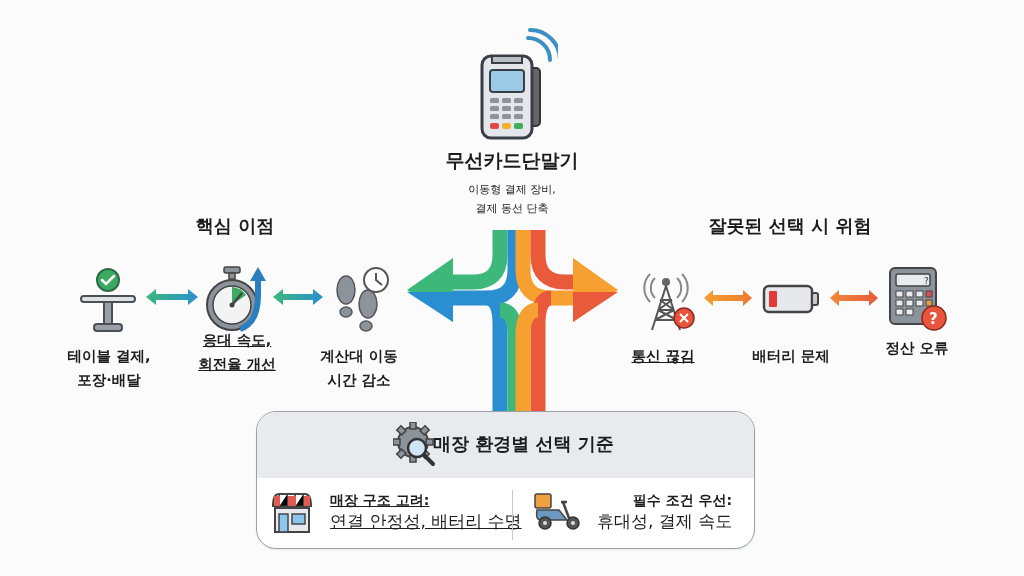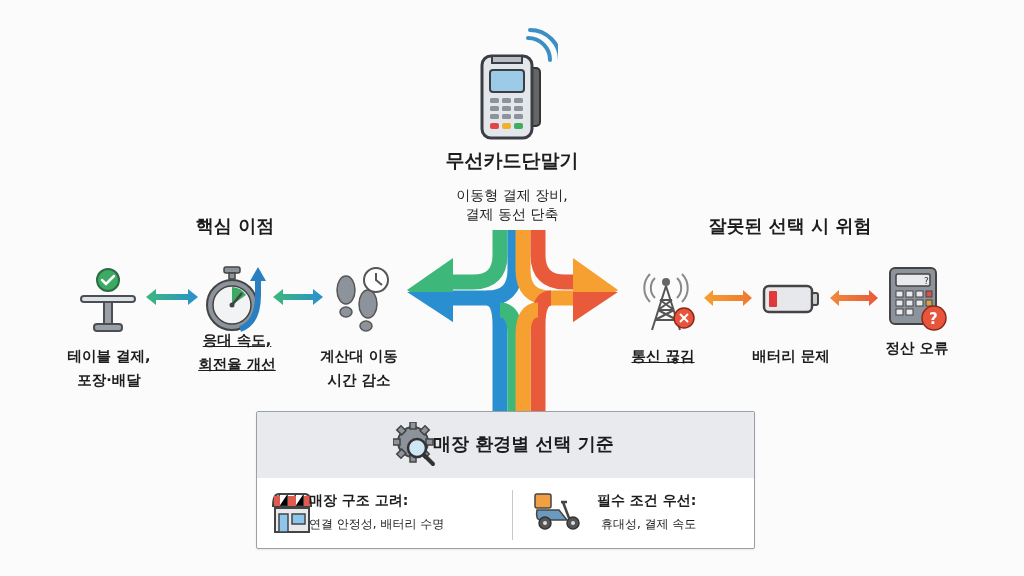--- a/index.html
+++ b/index.html
@@ -1,28 +1,28 @@
 <!DOCTYPE html>
 <html><head>
 <meta charset="utf-8">
 <style>
   html, body { margin:0; padding:0; }
   body { width:1024px; height:576px; background:#fbfbfb; position:relative; overflow:hidden;
          font-family:"DejaVu Sans", sans-serif; color:#1d1d1d; }
   .abs { position:absolute; }
   .title { font-weight:bold; font-size:18px; text-align:center; white-space:nowrap; }
   .label { font-weight:bold; font-size:14.5px; text-align:center; line-height:24px; white-space:pre-line; }
-  .sub { font-size:14px; text-align:center; line-height:19px; white-space:pre-line; color:#222;margin-top:6px; }
-  .panel { left:256px; top:411px; width:497px; height:136px; border:1.5px solid #9aa0a6; border-radius:2px;
+  .sub { font-size:11px; text-align:center; line-height:19px; white-space:pre-line; color:#222; }
+  .panel { left:256px; top:411px; width:497px; height:136px; border:1.5px solid #9aa0a6; border-radius:20px;
            background:#fff; overflow:hidden; box-shadow:0 1px 2px rgba(0,0,0,0.08); }
   .panel-head { position:absolute; left:0; top:0; right:0; height:66px; background:#e8eaee; }
   .panel-title { position:absolute; left:176px; top:20px; font-weight:bold; font-size:18px; white-space:nowrap; }
   .divider { position:absolute; left:255px; top:78px; width:1px; height:50px; background:#c8c8c8; }
   .crit-h { font-weight:bold; font-size:14px; white-space:nowrap; }
-  .crit-d { font-size:12px; white-space:nowrap; margin-top:6px; }
+  .crit-d { font-size:17px; white-space:nowrap; margin-top:0; }
 </style>
 </head>
 <body>
 
 <div class="abs" style="left:478px;top:24px;width:80px;height:120px;">
   <svg width="80" height="120" viewBox="0 0 80 120">
     <path d="M50 14 a22 22 0 0 1 22 22" stroke="#3b8fc4" stroke-width="4" fill="none" stroke-linecap="round"></path>
     <path d="M52 6 a30 30 0 0 1 30 30" stroke="#3b8fc4" stroke-width="4" fill="none" stroke-linecap="round"></path>
     <rect x="48" y="44" width="14" height="58" rx="4" fill="#666" stroke="#333" stroke-width="2"></rect>
     <rect x="4" y="32" width="50" height="82" rx="9" fill="#e3e6ea" stroke="#3a3f45" stroke-width="3"></rect>
@@ -230,21 +230,21 @@
       <path d="M2 16 h6.5 v-12 M8.5 16 h8 v-12 M16.5 16 h8 v-12 M24.5 16 h8 v-12" stroke="#444" stroke-width="1"></path>
       <g fill="#e05a50">
           <rect x="3" y="6" width="6" height="10"></rect>
           <rect x="17" y="6" width="8" height="10"></rect>
           <rect x="33" y="6" width="6" height="10"></rect>
         </g>
       <rect x="8" y="24" width="9" height="18" fill="#8cc6ea" stroke="#444" stroke-width="1.5"></rect>
       <rect x="21" y="24" width="13" height="10" fill="#8cc6ea" stroke="#444" stroke-width="1.5"></rect>
     </svg>
   </div>
-  <div class="abs" style="left:52px;top:80px;">
+  <div class="abs" style="left:73px;top:80px;text-decoration:underline;">
     <div class="crit-h">매장 구조 고려:</div>
     <div class="crit-d">연결 안정성, 배터리 수명</div>
   </div>
 
   <div class="divider"></div>
 
   <div class="abs" style="left:276px;top:80px;width:50px;height:40px;">
     <svg width="50" height="40" viewBox="0 0 50 40">
       <rect x="2" y="2" width="16" height="14" rx="2" fill="#f0a040" stroke="#444" stroke-width="1.5"></rect>
       <path d="M4 18 H26 L34 28 H8 Q2 28 4 18 Z" fill="#6a9ac0" stroke="#444" stroke-width="1.5"></path>

